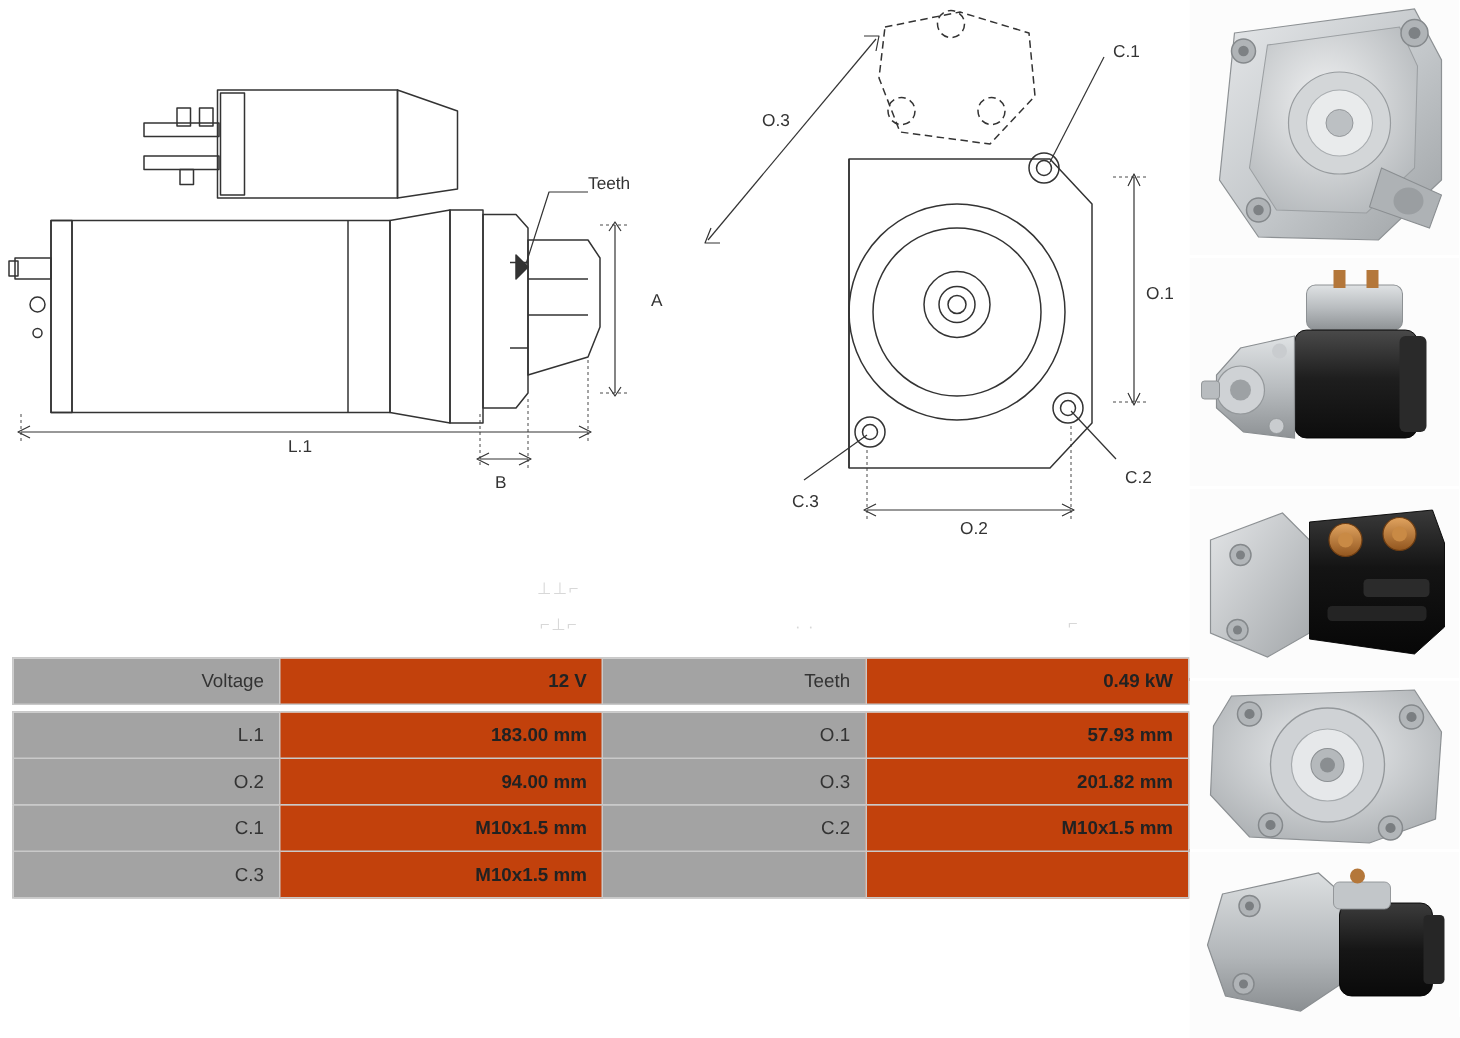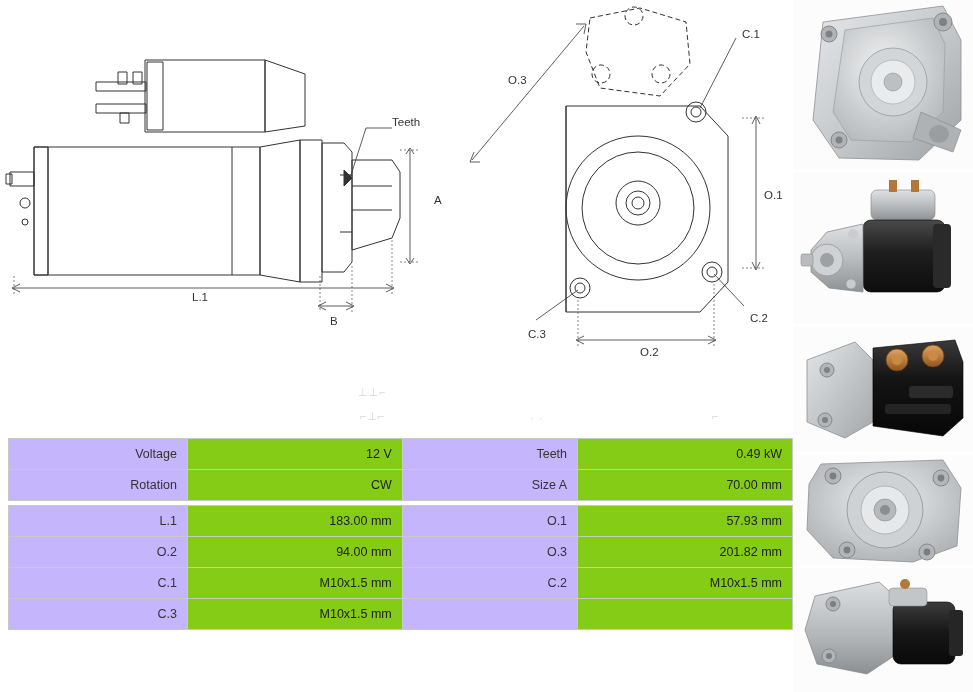--- a/index.html
+++ b/index.html
@@ -40,30 +40,31 @@
     border-collapse: collapse;
     font-size: 12.5px;
   }
   .spec-table td {
     border: 1px solid #c9c9c9;
     padding: 6px 10px;
     height: 18px;
     vertical-align: middle;
   }
   .lbl {
-    background: #c4b5fd;
+    background: #a3a3a3;
     text-align: right;
     width: 190px;
     color: #333;
   }
   .val {
-    background: #84cc16;
+    background: #c2410c;
     text-align: right;
     width: 236px;
     color: #222;
+    font-weight: bold;
   }
   .spacer-row td {
     border: none;
     height: 4px;
     padding: 0;
     background: transparent;
   }
 
   
   .photos {
@@ -224,26 +225,20 @@
   <div class="faint faint-3">· ·</div>
   <div class="faint faint-4">⌐</div>
 
   <table class="spec-table">
     <tbody>
       <tr>
         <td class="lbl">Voltage</td>
         <td class="val">12 V</td>
         <td class="lbl">Teeth</td>
         <td class="val">0.49 kW</td>
-      </tr>
-      <tr>
-        <td class="lbl">Rotation</td>
-        <td class="val">CW</td>
-        <td class="lbl">Size A</td>
-        <td class="val">70.00 mm</td>
       </tr>
       <tr class="spacer-row">
         <td colspan="4"></td>
       </tr>
       <tr>
         <td class="lbl">L.1</td>
         <td class="val">183.00 mm</td>
         <td class="lbl">O.1</td>
         <td class="val">57.93 mm</td>
       </tr>

